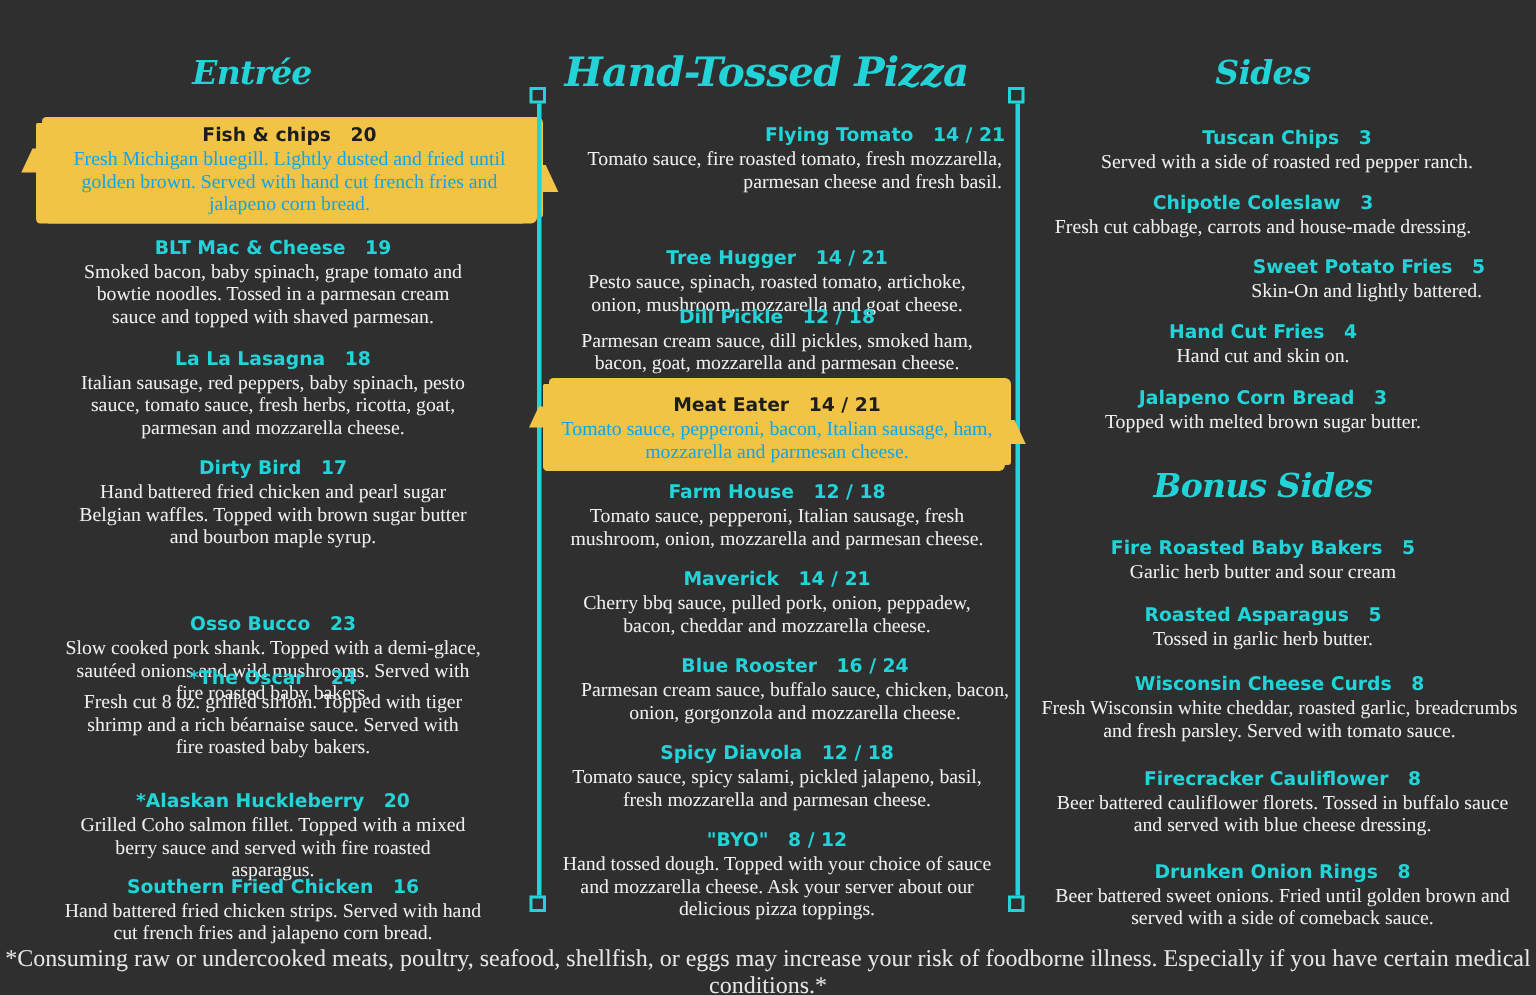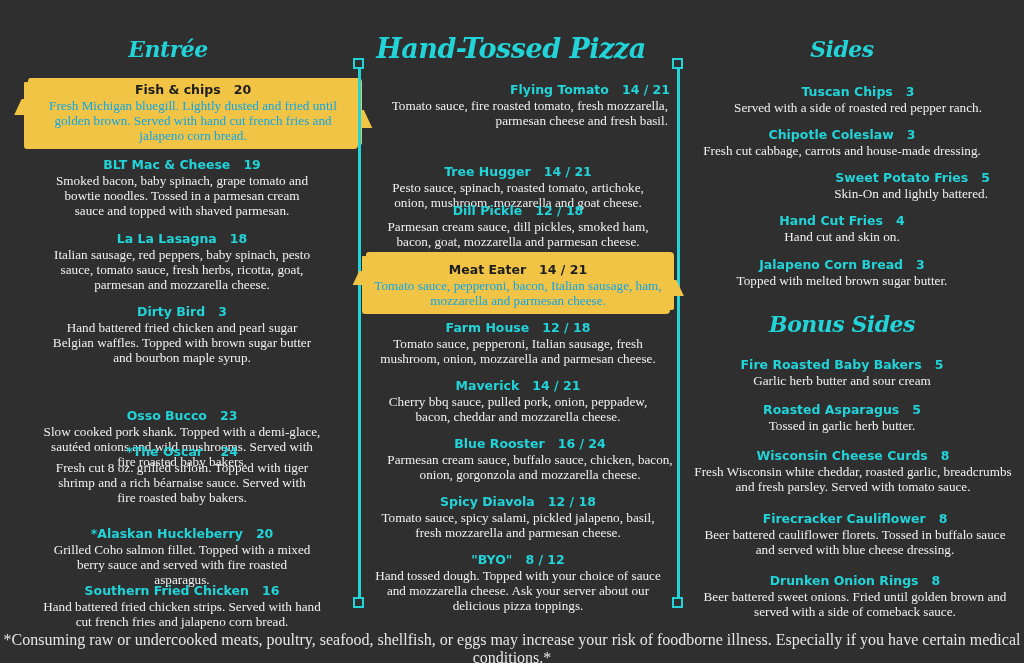--- a/index.html
+++ b/index.html
@@ -84,21 +84,21 @@
     <div class="item-name">BLT Mac &amp; Cheese   19</div>
     <div class="item-desc">Smoked bacon, baby spinach, grape tomato and bowtie noodles. Tossed in a parmesan cream sauce and topped with shaved parmesan.</div>
   </div>
 
   <div class="item" style="position:absolute;top:231px;left:30px;width:264px;">
     <div class="item-name">La La Lasagna   18</div>
     <div class="item-desc">Italian sausage, red peppers, baby spinach, pesto sauce, tomato sauce, fresh herbs, ricotta, goat, parmesan and mozzarella cheese.</div>
   </div>
 
   <div class="item" style="position:absolute;top:304px;left:28px;width:268px;">
-    <div class="item-name">Dirty Bird   3</div>
+    <div class="item-name">Dirty Bird   17</div>
     <div class="item-desc">Hand battered fried chicken and pearl sugar Belgian waffles. Topped with brown sugar butter and bourbon maple syrup.</div>
   </div>
 
   <div class="item" style="position:absolute;top:378px;left:20px;width:284px;margin-top:30px;">
     <div class="item-name">Osso Bucco   23</div>
     <div class="item-desc">Slow cooked pork shank. Topped with a demi-glace, sautéed onions and wild mushrooms. Served with fire roasted baby bakers.</div>
   </div>
 
   <div class="item" style="position:absolute;top:444px;left:28px;width:268px;">
     <div class="item-name">*The Oscar    24</div>

